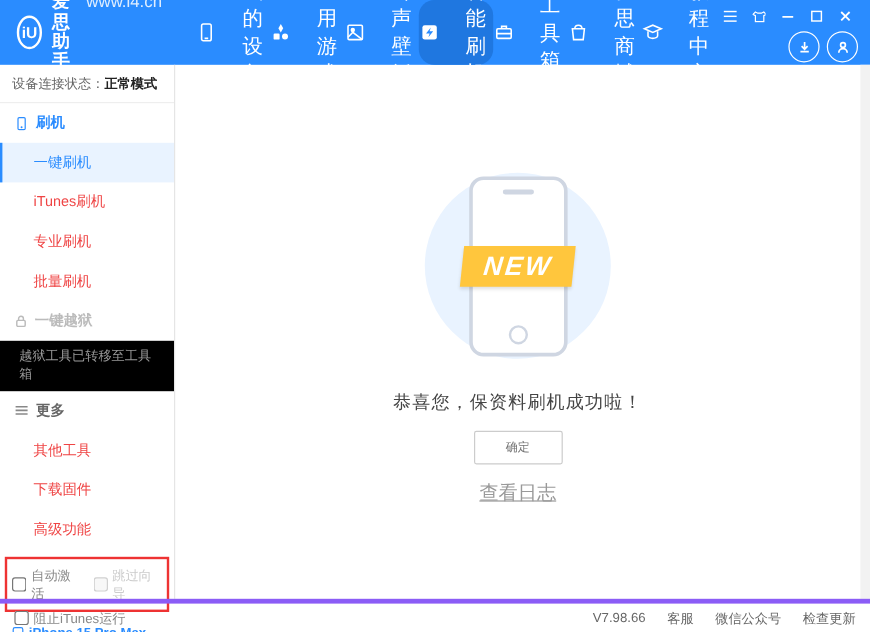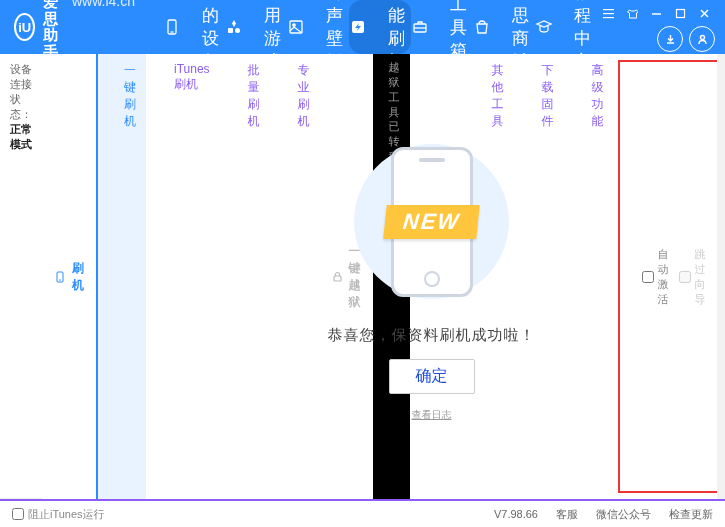--- a/index.html
+++ b/index.html
@@ -15,48 +15,48 @@
 .nav { display: flex; margin-left: 28px; flex: 1; height: 100%; }
 .nav-item { width: 62px; display: flex; flex-direction: row; align-items: center; justify-content: center; gap: 21px; font-size: 17px; cursor: pointer; height: 100%; }
 .nav-item.active { background: #1f77e0; border-radius: 13px; }
 .nav-icon { width: 18px; height: 18px; display: flex; align-items: center; justify-content: center; }
 .sysbtn { width: 22px; height: 22px; display: flex; align-items: center; justify-content: center; cursor: pointer; font-size: 11px; border-radius: 2px; }
 .sysbtn.circle { width: 26px; height: 26px; border: 1.5px solid #fff; border-radius: 50%; margin-left: 6px; }
 .sysrow { display: flex; flex-direction: column; align-items: flex-end; gap: 4px; }
 .sysrow-top { display: flex; gap: 2px; margin-bottom: -2px; }
 
 .body { flex: 1; display: flex; min-height: 0; }
-.sidebar { width: 146px; border-right: 1px solid #e5e5e5; display: flex; flex-direction: row; font-size: 12px; color: #555; }
+.sidebar { width: 146px; border-right: 1px solid #e5e5e5; display: flex; flex-direction: column; font-size: 12px; color: #555; }
 .conn-status { padding: 8px 10px; font-size: 11px; color: #666; border-bottom: 1px solid #eee; }
 .conn-status b { color: #222; }
 .side-head { display: flex; align-items: center; gap: 6px; padding: 8px 12px; color: #2a8cff; font-size: 12px; cursor: pointer; font-weight: bold; }
 .side-head.locked { color: #bbb; }
-.side-item { padding: 8px 10px 8px 28px; cursor: pointer; color: #8b5cf6; }
+.side-item { padding: 8px 10px 8px 28px; cursor: pointer; color: #ef4444; }
 .side-item.active { background: #e9f3ff; color: #2a8cff; border-left: 2px solid #2a8cff; padding-left: 26px; }
 .side-note { background: #000000; color: #999; font-size: 11px; padding: 6px 10px 6px 16px; line-height: 1.35; }
 .side-spacer { flex: 1; }
-.side-bottom { border-top: 2px solid #e33; border-bottom: 2px solid #e33; border-left: 2px solid #e33; border-right: 2px solid #e33; margin: 6px 4px; padding: 6px 22px; display: flex; gap: 10px; align-items: center; }
+.side-bottom { border-top: 2px solid #e33; border-bottom: 2px solid #e33; border-left: 2px solid #e33; border-right: 2px solid #e33; margin: 6px 4px; padding: 6px 4px; display: flex; gap: 10px; align-items: center; }
 .chk { display: flex; align-items: center; gap: 4px; font-size: 11px; color: #888; }
 .chk input { width: 12px; height: 12px; }
 .chk.disabled { color: #ccc; }
 .device-info { padding: 6px 10px 8px; font-size: 11px; color: #2a8cff; }
 
 .main { flex: 1; display: flex; flex-direction: column; align-items: center; justify-content: center; gap: 14px; position: relative; }
 .illust { width: 180px; height: 180px; position: relative; display: flex; align-items: center; justify-content: center; }
 .circle-bg { position: absolute; width: 155px; height: 155px; background: #e9f3ff; border-radius: 50%; }
 .phone { position: relative; width: 82px; height: 150px; background: #fff; border: 3px solid #cfd6e2; border-radius: 12px; display: flex; align-items: center; justify-content: center; }
 .phone::before { content: ""; position: absolute; top: 8px; width: 26px; height: 4px; background: #cfd6e2; border-radius: 2px; }
 .phone::after { content: ""; position: absolute; bottom: 7px; width: 12px; height: 12px; border: 2px solid #cfd6e2; border-radius: 50%; }
 .ribbon { position: absolute; background: #ffc63d; color: #fff; font-weight: bold; font-style: italic; font-size: 22px; letter-spacing: 2px; padding: 4px 18px; transform: skewX(-6deg); box-shadow: 0 2px 3px rgba(0,0,0,.12); }
 .ribbon::before, .ribbon::after { content: ""; position: absolute; top: 0; width: 0; height: 0; border-top: 17px solid transparent; border-bottom: 17px solid transparent; }
 .success-text { font-size: 15px; color: #444; letter-spacing: 1px; }
-.ok-btn { border: 1px solid #ccc; background: #fff; padding: 6px 26px; font-size: 16px; color: #1d4ed8; cursor: pointer; border-radius: 2px; }
-.log-link { font-size: 10px; color: #999; cursor: pointer; text-decoration: underline; }
-
-.footer { height: 28px; border-top: 2px solid #8b5cf6; display: flex; align-items: center; padding: 0 12px; font-size: 11px; color: #666; gap: 18px; }
+.ok-btn { border: 1px solid #ccc; background: #fff; padding: 6px 26px; font-size: 10px; color: #737373; cursor: pointer; border-radius: 2px; }
+.log-link { font-size: 16px; color: #999; cursor: pointer; text-decoration: underline; }
+
+.footer { height: 28px; border-top: 4px solid #8b5cf6; display: flex; align-items: center; padding: 0 12px; font-size: 11px; color: #666; gap: 18px; }
 .footer .spacer { flex: 1; }
 .footer .fitem { cursor: pointer; }
 .scroll-track { width: 8px; background: #f2f2f2; }
 
 svg { display: block; }
 </style>
 </head>
 <body>
 
 <div class="window">
@@ -194,22 +194,22 @@
         <span>
             <svg width="12" height="12" viewBox="0 0 12 12" fill="#2a8cff">
               <rect x="3" y="1" width="6" height="10" rx="1" fill="none" stroke="#2a8cff"></rect>
               <circle cx="6" cy="9" r=".8"></circle>
             </svg>
           </span>
         <span>刷机</span>
       </div>
       <div class="side-item active">一键刷机</div>
       <div class="side-item">iTunes刷机</div>
+      <div class="side-item">专业刷机</div>
       <div class="side-item">批量刷机</div>
-      <div class="side-item">专业刷机</div>
 
       <div class="side-head locked">
         <span>
             <svg width="11" height="11" viewBox="0 0 11 11" fill="none" stroke="#bbb" stroke-width="1.2">
               <rect x="2" y="5" width="7" height="5" rx="1"></rect>
               <path d="M3.5 5V3.5a2 2 0 014 0V5"></path>
             </svg>
           </span>
         <span>一键越狱</span>
       </div>

